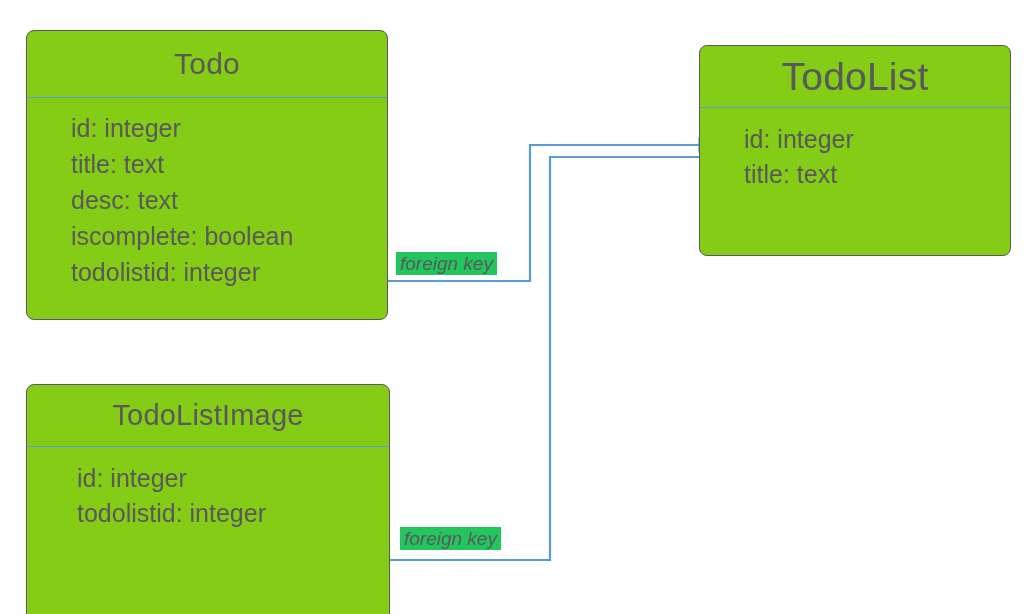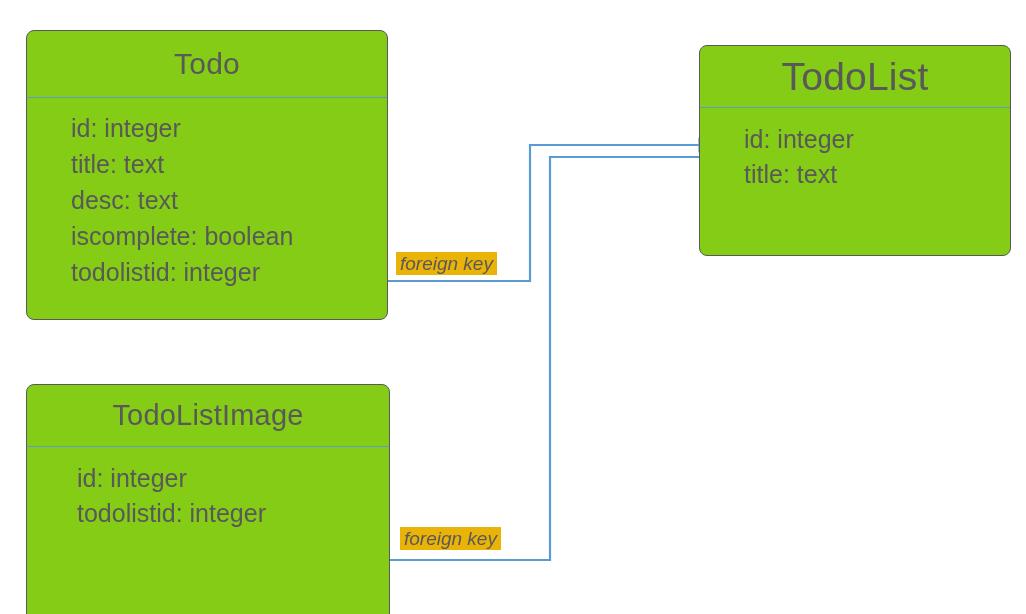--- a/index.html
+++ b/index.html
@@ -127,21 +127,21 @@
   }
 
   
   .rel-label {
     position: absolute;
     color: #595959;
     font-style: italic;
     font-size: 19px;
     line-height: 19px;
     white-space: nowrap;
-    background: #eab308;
+    background: #22c55e;
     padding: 2px 4px;
   }
   #rel-label-todo {
     left: 396px;
     top: 252px;
   }
   #rel-label-todolistimage {
     left: 400px;
     top: 527px;
   }

